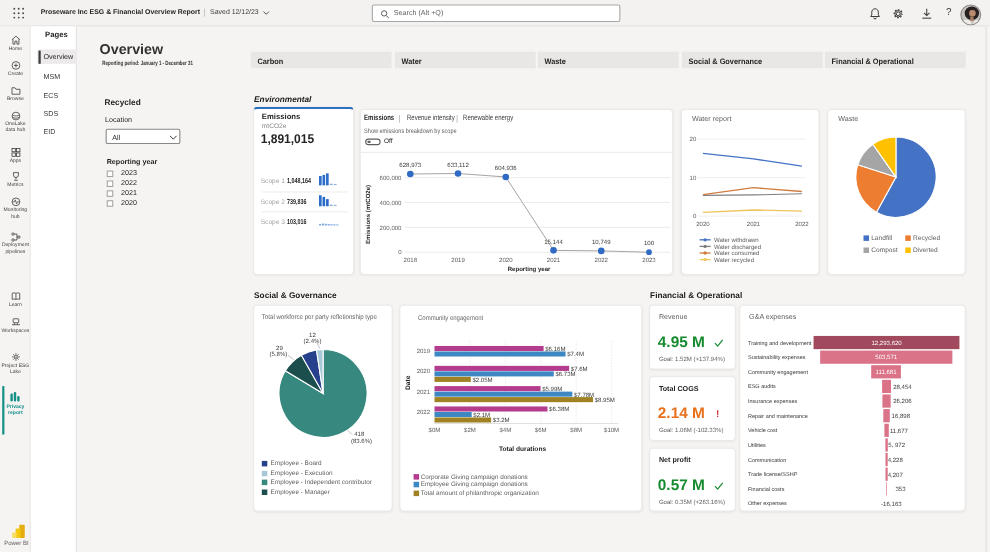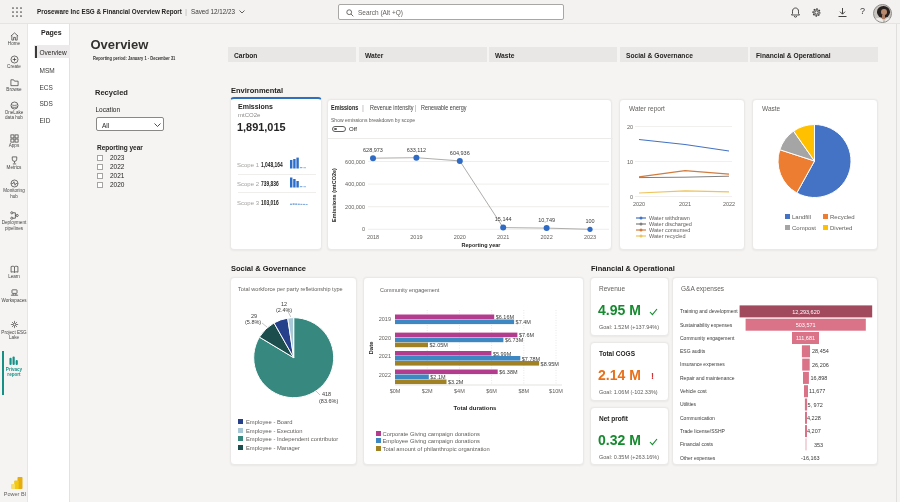--- a/index.html
+++ b/index.html
@@ -198,21 +198,21 @@
   <div class="abs" style="left:97px;top:154.6px;width:6px;height:6px;border:1px solid #a6a4a2;background:#fff;"></div>
   <div class="abs" style="left:110px;top:153.6px;font-size:6.5px;color:#252423;">2023</div>
   <div class="abs" style="left:97px;top:163.6px;width:6px;height:6px;border:1px solid #a6a4a2;background:#fff;"></div>
   <div class="abs" style="left:110px;top:162.6px;font-size:6.5px;color:#252423;">2022</div>
   <div class="abs" style="left:97px;top:172.6px;width:6px;height:6px;border:1px solid #a6a4a2;background:#fff;"></div>
   <div class="abs" style="left:110px;top:171.6px;font-size:6.5px;color:#252423;">2021</div>
   <div class="abs" style="left:97px;top:181.6px;width:6px;height:6px;border:1px solid #a6a4a2;background:#fff;"></div>
   <div class="abs" style="left:110px;top:180.6px;font-size:6.5px;color:#252423;">2020</div>
 </div>
 
-<div class="abs" style="left:231px;top:85.5px;font-size:7.5px;font-weight:bold;color:#1b1a19;">Environmental</div>
+<div class="abs" style="left:231px;top:85.5px;font-size:7.5px;font-weight:bold;color:#1b1a19;font-style:italic;">Environmental</div>
 <div class="abs" style="left:231px;top:264px;font-size:7.5px;font-weight:bold;color:#1b1a19;">Social &amp; Governance</div>
 <div class="abs" style="left:591px;top:264px;font-size:7.5px;font-weight:bold;color:#1b1a19;">Financial &amp; Operational</div>
 
 <div class="card" id="card-emissions" style="left:230px;top:97px;width:92px;height:153px;border-top:2.5px solid #2e6fbe;">
   <div class="abs" style="left:7px;top:4px;font-size:7px;font-weight:bold;color:#252423;">Emissions</div>
   <div class="abs" style="left:7px;top:13px;font-size:6px;color:#8a8886;">mtCO2e</div>
   <div class="abs" style="left:5.5px;top:22px;font-size:11.5px;font-weight:600;color:#252423;transform:scaleX(0.95);transform-origin:left;">1,891,015</div>
   <div class="abs" style="left:6px;top:62.5px;font-size:6px;color:#a4a2a0;">Scope 1</div>
   <div class="abs" style="left:30px;top:62px;font-size:6.5px;font-weight:bold;color:#252423;transform:scaleX(0.75);transform-origin:left;">1,048,164</div>
   <svg style="left:59px;top:55px;" width="18" height="15" viewBox="0 0 18 15">
@@ -470,21 +470,21 @@
   <div class="abs" style="left:8px;top:46px;font-size:5.5px;color:#605e5c;">Goal: 1.52M (+137.94%)</div>
 </div>
 <div class="card" id="kpi2" style="left:590px;top:342px;width:79px;height:59px;">
   <div class="abs" style="left:8px;top:7px;font-size:6.5px;font-weight:bold;color:#252423;">Total COGS</div>
   <div class="abs" style="left:7px;top:23.5px;font-size:14px;font-weight:600;color:#e8701a;">2.14 M</div>
   <div class="abs" style="left:60px;top:27.5px;font-size:9px;font-weight:bold;color:#d13438;">!</div>
   <div class="abs" style="left:8px;top:46px;font-size:5.5px;color:#605e5c;">Goal: 1.06M (-102.33%)</div>
 </div>
 <div class="card" id="kpi3" style="left:590px;top:407px;width:79px;height:58px;">
   <div class="abs" style="left:8px;top:7px;font-size:6.5px;font-weight:bold;color:#252423;">Net profit</div>
-  <div class="abs" style="left:7px;top:23.5px;font-size:14px;font-weight:600;color:#168a2f;">0.32 M</div>
+  <div class="abs" style="left:7px;top:23.5px;font-size:14px;font-weight:600;color:#168a2f;">0.57 M</div>
   <svg style="left:58px;top:29.5px;" width="9" height="8" viewBox="0 0 9 8">
       <path d="M1 4 L3.4 6.6 L8 1" stroke="#168a2f" stroke-width="1.1" fill="none"></path>
     </svg>
   <div class="abs" style="left:8px;top:46px;font-size:5.5px;color:#605e5c;">Goal: 0.35M (+263.16%)</div>
 </div>
 <div class="card" id="card-gna" style="left:672px;top:277px;width:206px;height:188px;">
   <div class="ctitle" style="left:8px;top:7px;">G&amp;A expenses</div>
   <svg style="left:0;top:0;" width="206" height="188" viewBox="0 0 206 188">
     <g>
       <rect x="66.6" y="27.4" width="132.6" height="12" fill="#a14a5e"></rect>

